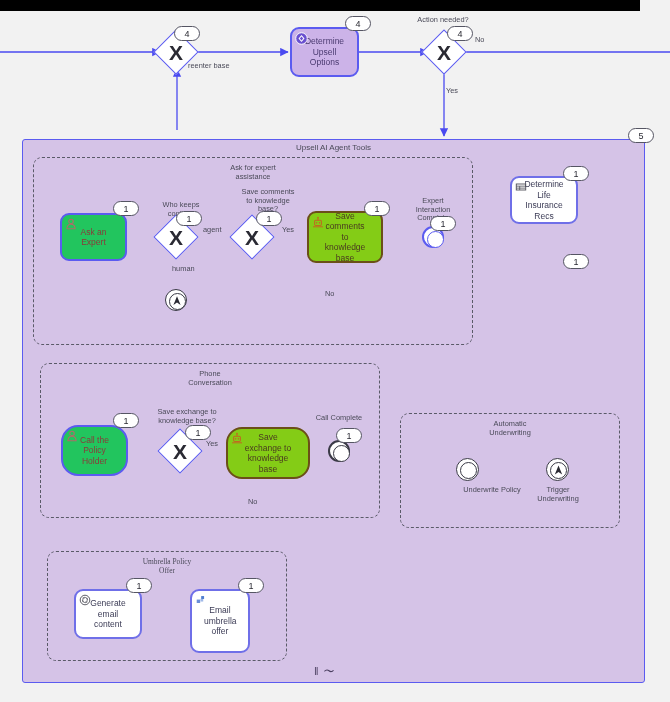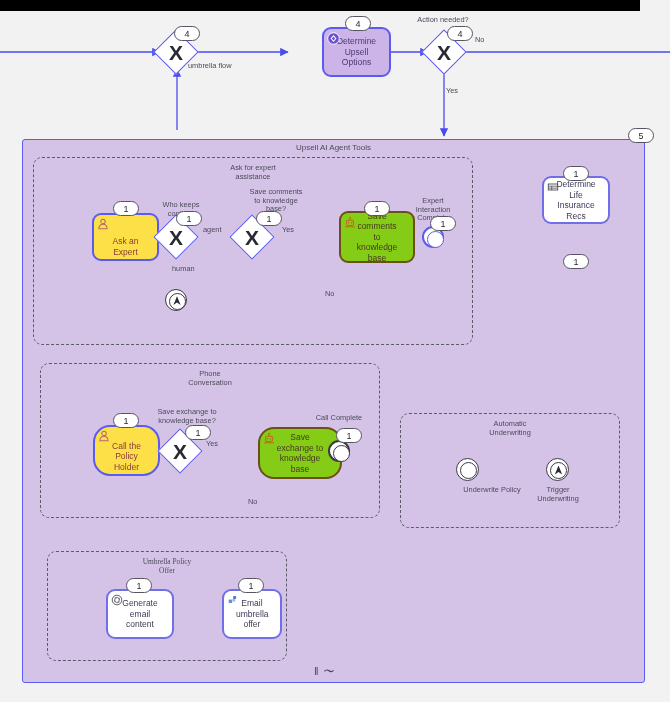--- a/index.html
+++ b/index.html
@@ -22,23 +22,22 @@
   .node { position: absolute; }
 
   .task {
     border: 2px solid #5b5bf0;
     border-radius: 9px;
     display: flex; align-items: center; justify-content: center;
     text-align: center;
     font-size: 8.5px; line-height: 10.5px;
     color: #3b3b55;
     padding: 2px 12px;
-    margin-left: 32px;
-  }
-  .task.pink   { background: #fde047; border-color: #5b5bf0; color: #8a3a3a; align-items: flex-end; }
+  }
+  .task.pink   { background: #22c55e; border-color: #5b5bf0; color: #8a3a3a; }
   .task.orange { background: #84cc16; border-color: #6b4f18; color: #4a3a20; }
   .task.white  { background: #ffffff; border-color: #6f6fe8; color: #3b3b55; }
   .task.purple { background: #ccb3e8; border-color: #5b5bf0; color: #4a3a70; }
 
   .task .tlabel { display:block; width:100%; }
 
   
   .ticon { position: absolute; left: 3px; top: 3px; width: 12px; height: 12px; }
 
   
@@ -192,21 +191,21 @@
     <g stroke="#4a4af0" stroke-width="1.3" fill="none">
       <path d="M144,614 L190,614" marker-end="url(#arrB)"></path>
     </g>
   </svg>
 
   <div class="gw-wrap" style="left:160px; top:36px;">
     <div class="gateway"></div>
     <div class="gw-x">X</div>
   </div>
   <div class="badge" style="left:174px; top:26px;">4</div>
-  <div class="lbl" style="left:188px; top:62px; width:60px; text-align:left;">umbrella flow</div>
+  <div class="lbl" style="left:188px; top:62px; width:60px; text-align:left;">reenter base</div>
 
   <div class="task purple node" style="left:290px; top:27px; width:69px; height:50px;">
     <span class="ticon">
       <svg viewBox="0 0 14 14" width="13" height="13">
         <circle cx="7" cy="7" r="6.2" fill="#6a4fd0" stroke="#fff" stroke-width="1"></circle>
         <path d="M7 3.2 L10.2 7 L7 10.8 L3.8 7 z" fill="#fff"></path>
         <path d="M7 4.8 L8.8 7 L7 9.2 L5.2 7 z" fill="#6a4fd0"></path>
       </svg>
     </span>
     <span class="tlabel">Determine
@@ -254,21 +253,21 @@
   <div class="lbl" style="left:203px; top:226px; width:30px; text-align:left;">agent</div>
   <div class="lbl" style="left:172px; top:265px; width:36px; text-align:left;">human</div>
 
   <div class="event-throw" style="left:165px; top:289px;">
     <div class="event-ring inner"></div>
     <svg viewBox="0 0 22 22" width="22" height="22" style="position:absolute;left:0;top:0;">
       <path d="M11 6.2 L14.6 15 L11 12.6 L7.4 15 z" fill="#2a2a33"></path>
     </svg>
   </div>
 
-  <div class="lbl" style="left:237px; top:188px; width:78px;">Save comments
+  <div class="lbl" style="left:229px; top:188px; width:78px;">Save comments
 to knowledge
 base?</div>
   <div class="gw-wrap" style="left:236px; top:221px;">
     <div class="gateway"></div>
     <div class="gw-x">X</div>
   </div>
   <div class="badge" style="left:364px; top:201px;">1</div>
   <div class="badge" style="left:256px; top:211px;">1</div>
   <div class="lbl" style="left:282px; top:226px; width:24px; text-align:left;">Yes</div>
   <div class="lbl" style="left:325px; top:290px; width:30px; text-align:left;">No</div>
@@ -393,21 +392,21 @@
         <circle cx="7" cy="7" r="5.6" fill="none" stroke="#55555f" stroke-width="1.1"></circle>
         <path d="M4 5 C6 3 9 4 9.6 6.4 M10 9 C8 11 5 10 4.4 7.6" fill="none" stroke="#55555f" stroke-width="1"></path>
         <path d="M5 9.8 C3.4 8 4.2 5.2 6.6 4.6 M9 4.2 C10.6 6 9.8 8.8 7.4 9.4" fill="none" stroke="#55555f" stroke-width="1"></path>
       </svg>
     </span>
     <span class="tlabel">Generate email
 content</span>
   </div>
   <div class="badge" style="left:126px; top:578px;">1</div>
 
-  <div class="task white node" style="left:190px; top:589px; width:60px; height:50px;">
+  <div class="task white node" style="left:190px; top:589px; width:60px; height:64px;">
     <span class="ticon">
       <svg viewBox="0 0 14 14" width="12" height="12">
         <rect x="2" y="6.5" width="4" height="4" fill="#6a8fd8"></rect>
         <rect x="6.4" y="5.6" width="3.2" height="3.2" fill="#9fb8e8"></rect>
         <rect x="7.2" y="2.4" width="3.4" height="3.4" fill="#4f7ed0"></rect>
       </svg>
     </span>
     <span class="tlabel">Email umbrella
 offer</span>
   </div>

